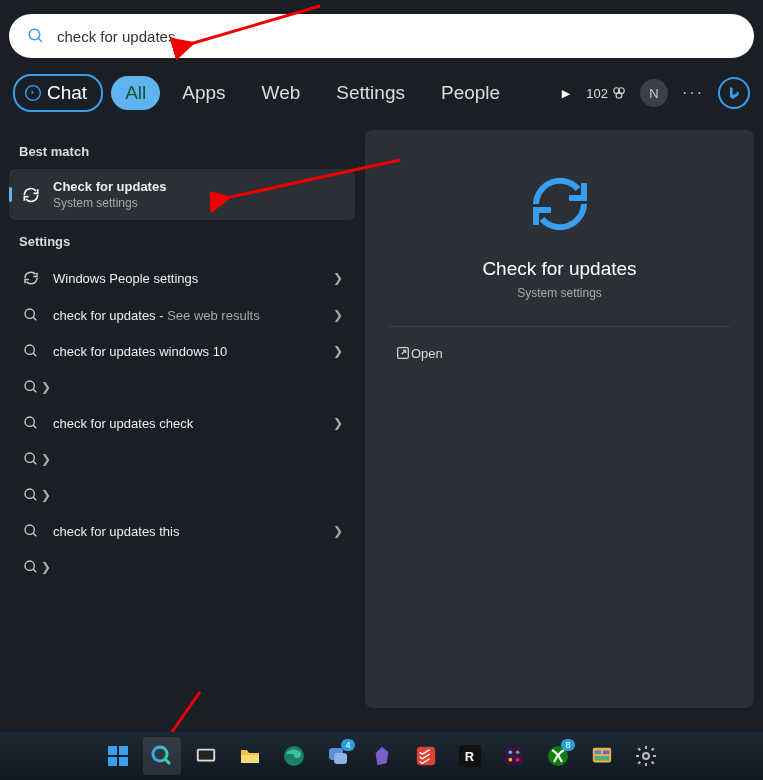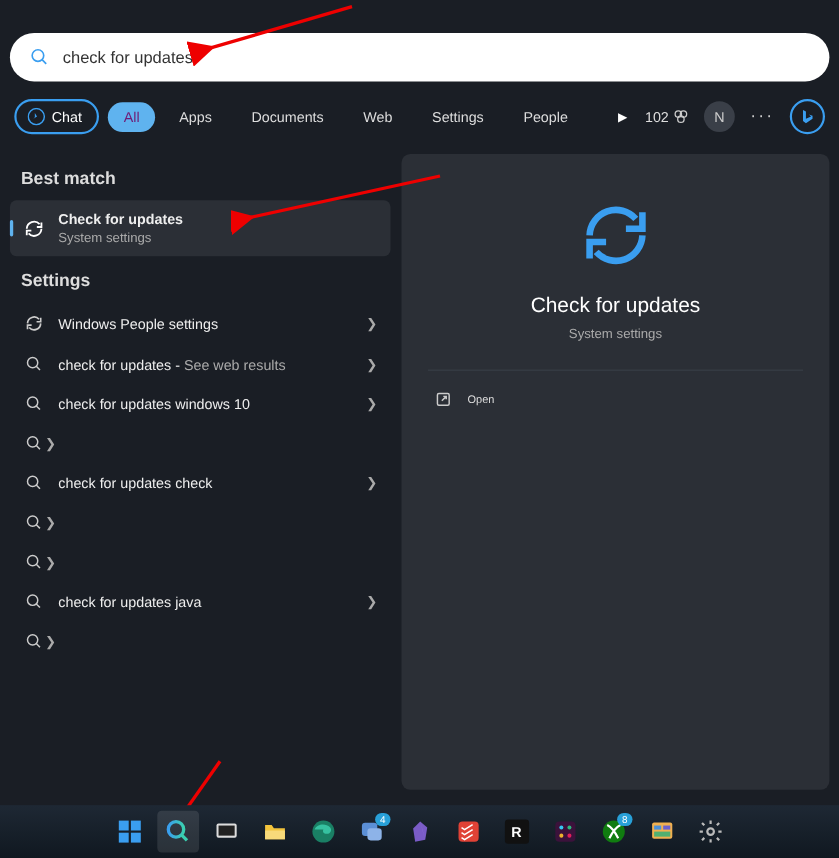--- a/index.html
+++ b/index.html
@@ -1,53 +1,53 @@
 <!DOCTYPE html>
 <html><head>
 <meta charset="utf-8">
 <style>
 * { margin: 0; padding: 0; box-sizing: border-box; font-family: "Segoe UI", sans-serif; }
 body { width: 763px; height: 780px; background: #1a1e25; color: #fff; overflow: hidden; position: relative; }
 
-.search-panel { width: 745px; margin: 16px auto; padding-top: 14px; }
+.search-panel { width: 745px; margin: 0 auto; padding-top: 14px; }
 
 .search-box { background: #fff; border-radius: 24px; height: 44px; display: flex; align-items: center; padding: 0 18px; position: relative; }
 .search-box .sicon { color: #3a9ef0; margin-right: 12px; }
 .search-box input { border: none; outline: none; flex: 1; font-size: 15px; color: #333; background: transparent; }
 
 .tabs-row { display: flex; align-items: center; gap: 8px; margin-top: 16px; padding: 0 4px; }
-.chip { border-radius: 18px; padding: 6px 14px; font-size: 13px; color: #ddd; cursor: pointer; }
+.chip { border-radius: 18px; padding: 6px 14px; font-size: 19px; color: #ddd; cursor: pointer; }
 .chip.chat { border: 2px solid #3a9ef0; color: #fff; padding: 6px 14px 6px 10px; display: flex; align-items: center; gap: 6px; }
-.chip.all { background: #5fb3ef; color: #701a75; font-weight: 500; }
+.chip.all { background: #5fb3ef; color: #14532d; font-weight: 500; }
 .tabs-row .spacer { flex: 1; }
 .play-ic { color: #fff; font-size: 11px; padding: 0 8px; }
 .points { font-size: 13px; color: #ddd; display: flex; align-items: center; gap: 4px; }
 .avatar { width: 28px; height: 28px; border-radius: 50%; background: #3a3f48; color: #ccc; display: flex; align-items: center; justify-content: center; font-size: 13px; margin-left: 6px; }
 .more-ic { color: #ccc; font-size: 16px; margin-left: 6px; letter-spacing: 2px; }
 .bing-ic { width: 32px; height: 32px; border: 2px solid #3a9ef0; border-radius: 50%; display: flex; align-items: center; justify-content: center; margin-left: 6px; }
 
 .content { display: flex; gap: 10px; margin-top: 18px; }
 .left-col { width: 346px; }
 .right-col { flex: 1; background: #2b2f36; border-radius: 8px; padding: 24px; height: 578px; }
 
-.sect-label { font-size: 16px; font-weight: 600; color: #ddd; padding: 14px 10px 10px; }
+.sect-label { font-size: 13px; font-weight: 600; color: #ddd; padding: 14px 10px 10px; }
 .result-item { display: flex; align-items: center; padding: 10px 12px; border-radius: 6px; cursor: pointer; position: relative; }
 .result-item.selected { background: #2b2f36; }
 .result-item.selected::before { content: ""; position: absolute; left: 0; top: 18px; bottom: 18px; width: 3px; background: #5fb3ef; border-radius: 2px; }
 .result-item .ric { width: 20px; display: flex; justify-content: center; color: #ccc; }
 .result-item .txt { margin-left: 12px; flex: 1; font-size: 13px; color: #eee; }
 .result-item .sub { font-size: 12px; color: #aaa; margin-top: 2px; }
 .result-item .chev { color: #aaa; font-size: 12px; }
 .result-item strong { font-weight: 400; }
 
 .right-col .big-icon { display: flex; justify-content: center; margin: 14px 0 18px; }
 .right-col .big-title { text-align: center; font-size: 19px; font-weight: 400; color: #fff; }
 .right-col .big-sub { text-align: center; font-size: 12px; color: #aaa; margin-top: 6px; }
 .right-col hr { border: none; border-top: 1px solid #3a3f48; margin: 26px 0 10px; }
-.action-row { display: flex; align-items: center; gap: 14px; padding: 8px 6px; font-size: 10px; color: #ddd; cursor: pointer; }
+.action-row { display: flex; align-items: center; padding: 8px 6px; font-size: 13px; color: #ddd; cursor: pointer; }
 
 .taskbar { position: absolute; bottom: 0; left: 0; right: 0; height: 48px; background: linear-gradient(to bottom, #1e2834, #101820); display: flex; align-items: center; justify-content: center; gap: 6px; }
 .tb-item { width: 38px; height: 38px; display: flex; align-items: center; justify-content: center; border-radius: 4px; position: relative; cursor: pointer; }
 .tb-item.active { background: rgba(255,255,255,0.10); }
 .tb-badge { position: absolute; top: 2px; right: 2px; background: #28a0d8; color: #fff; font-size: 9px; border-radius: 8px; padding: 0 4px; min-width: 12px; height: 12px; line-height: 12px; text-align: center; }
 
 .arrow { position: absolute; pointer-events: none; }
 
 svg { display: block; }
 </style>
@@ -69,21 +69,20 @@
   <div class="tabs-row">
     <div class="chip chat">
       <svg width="16" height="16" viewBox="0 0 24 24">
           <circle cx="12" cy="12" r="11" fill="none" stroke="#3a9ef0" stroke-width="2"></circle>
           <path d="M8 15 L13 12 L10 7 L10 13" fill="#3a9ef0"></path>
         </svg>
       <span>Chat</span>
     </div>
     <div class="chip all"><span>All</span></div>
     <div class="chip"><span>Apps</span></div>
-    <div class="chip"><span>Documents</span></div>
     <div class="chip"><span>Web</span></div>
     <div class="chip"><span>Settings</span></div>
     <div class="chip"><span>People</span></div>
     <div class="spacer"></div>
     <span class="play-ic">▶</span>
     <span class="points">
       <span>102</span>
       <svg width="14" height="14" viewBox="0 0 24 24" fill="none" stroke="#ccc" stroke-width="2">
           <circle cx="8" cy="8" r="5"></circle>
           <circle cx="16" cy="8" r="5"></circle>
@@ -190,21 +189,21 @@
             </span>
             <span class="chev">❯</span>
           </div>
           <div class="result-item">
             <span class="ric">
               <svg width="16" height="16" viewBox="0 0 24 24" fill="none" stroke="#ccc" stroke-width="2">
                 <circle cx="10" cy="10" r="7"></circle>
                 <line x1="20" y1="20" x2="15" y2="15"></line>
               </svg>
             </span>
-            <div class="txt">check for updates <strong>java</strong></div>
+            <div class="txt">check for updates <strong>this</strong></div>
             <span class="chev">❯</span>
           </div>
           <div class="result-item">
             <span class="ric">
               <svg width="16" height="16" viewBox="0 0 24 24" fill="none" stroke="#ccc" stroke-width="2">
                 <circle cx="10" cy="10" r="7"></circle>
                 <line x1="20" y1="20" x2="15" y2="15"></line>
               </svg>
             </span>
             <span class="chev">❯</span>

